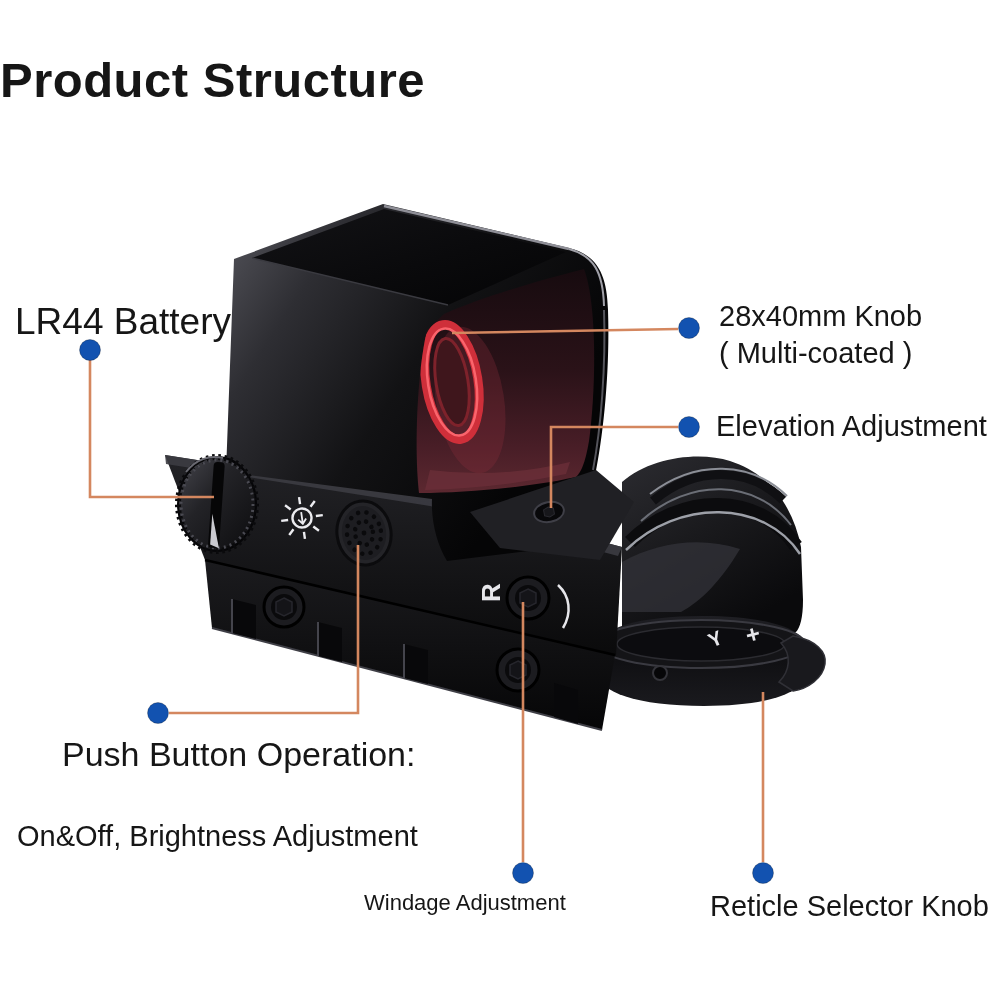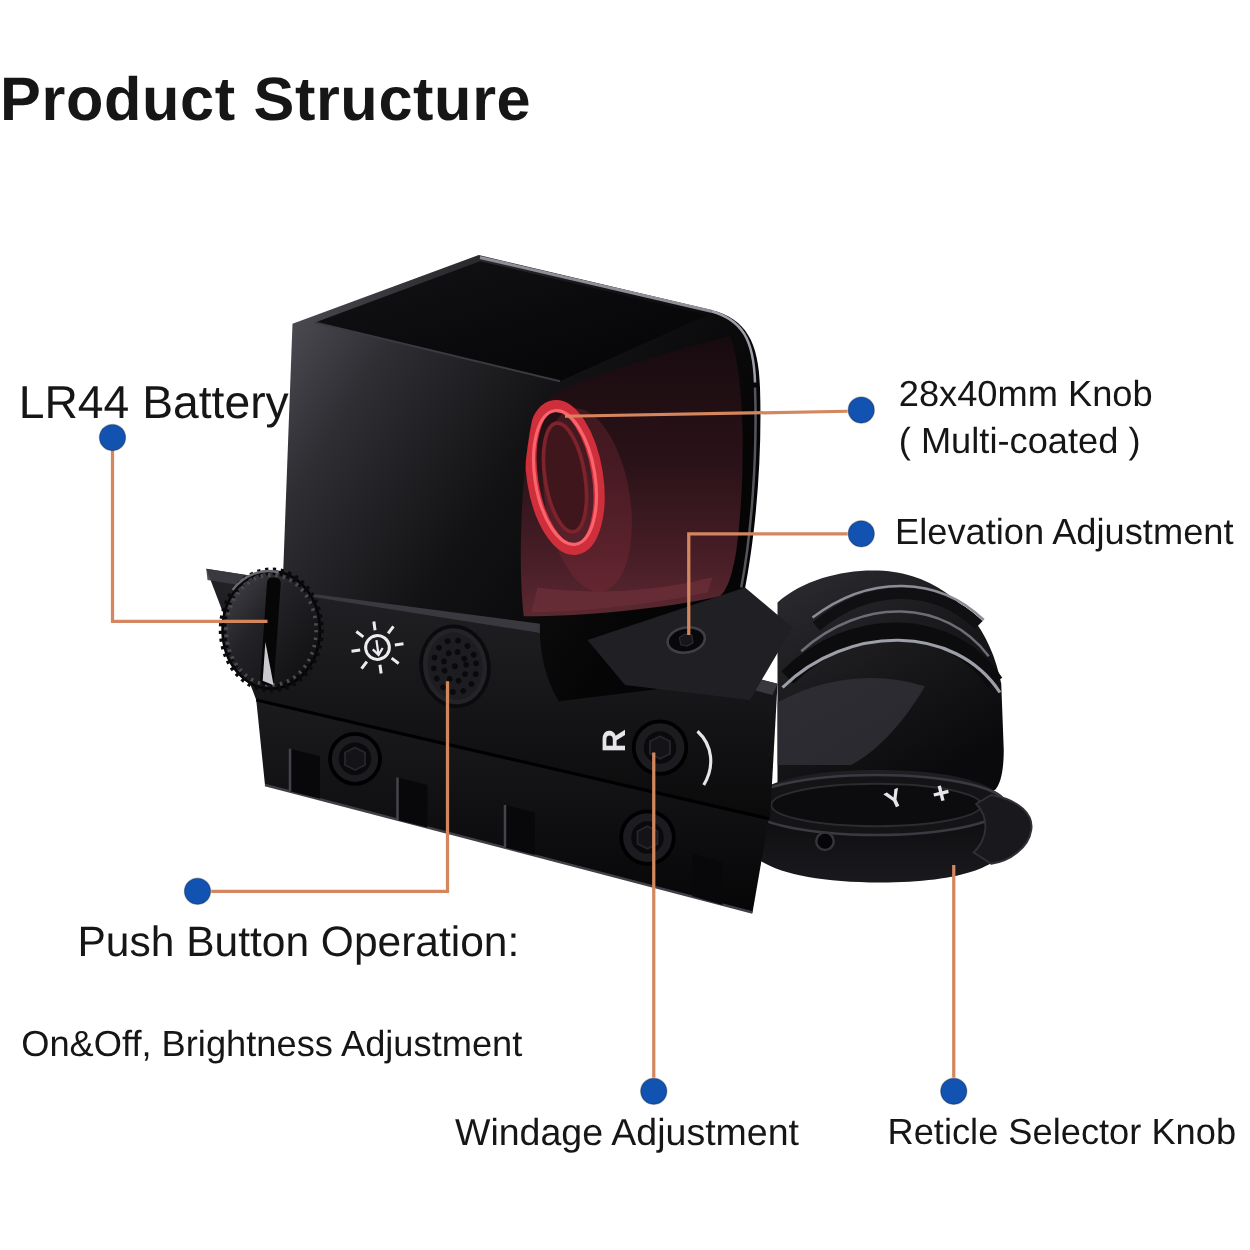--- a/index.html
+++ b/index.html
@@ -5,21 +5,21 @@
   html,body{width:1000px;height:1000px;margin:0;padding:0;overflow:hidden;background:var(--background,#fff);}
   .canvas{position:relative;width:1000px;height:1000px;font-family:"Liberation Sans",sans-serif;color:var(--text,#161616);}
   .illus{position:absolute;inset:0;}
   .label{position:absolute;white-space:nowrap;color:var(--text,#161616);}
   .title{left:0;width:966px;top:52px;text-align:left;font-size:49px;font-weight:700;letter-spacing:.5px;}
   .lbl-battery{left:15px;top:301px;font-size:37px;}
   .lbl-lens{left:719px;top:298px;font-size:29px;line-height:37px;}
   .lbl-elevation{left:716px;top:410px;font-size:29px;}
   .lbl-push1{left:17px;top:735px;font-size:34px;margin-left:45px;}
   .lbl-push2{left:17px;top:784px;font-size:29px;margin-top:36px;}
-  .lbl-windage{left:364px;top:890px;font-size:30px;}
+  .lbl-windage{left:364px;top:890px;font-size:22px;}
   .lbl-reticle{left:710px;top:890px;font-size:29px;}
   .callout-line{stroke:var(--callout_line,#d4875f);stroke-width:2.6;fill:none;}
   .callout-dot{fill:var(--callout_dot,#1252b0);stroke:rgba(0,0,0,.25);stroke-width:1;}
   .lens-ring{stroke:var(--lens_red,#cf2f3a);}
   .etch{fill:#e6e6ea;font-family:"Liberation Sans",sans-serif;font-weight:bold;}
 </style>
 </head>
 <body>
 
 <div class="canvas">

